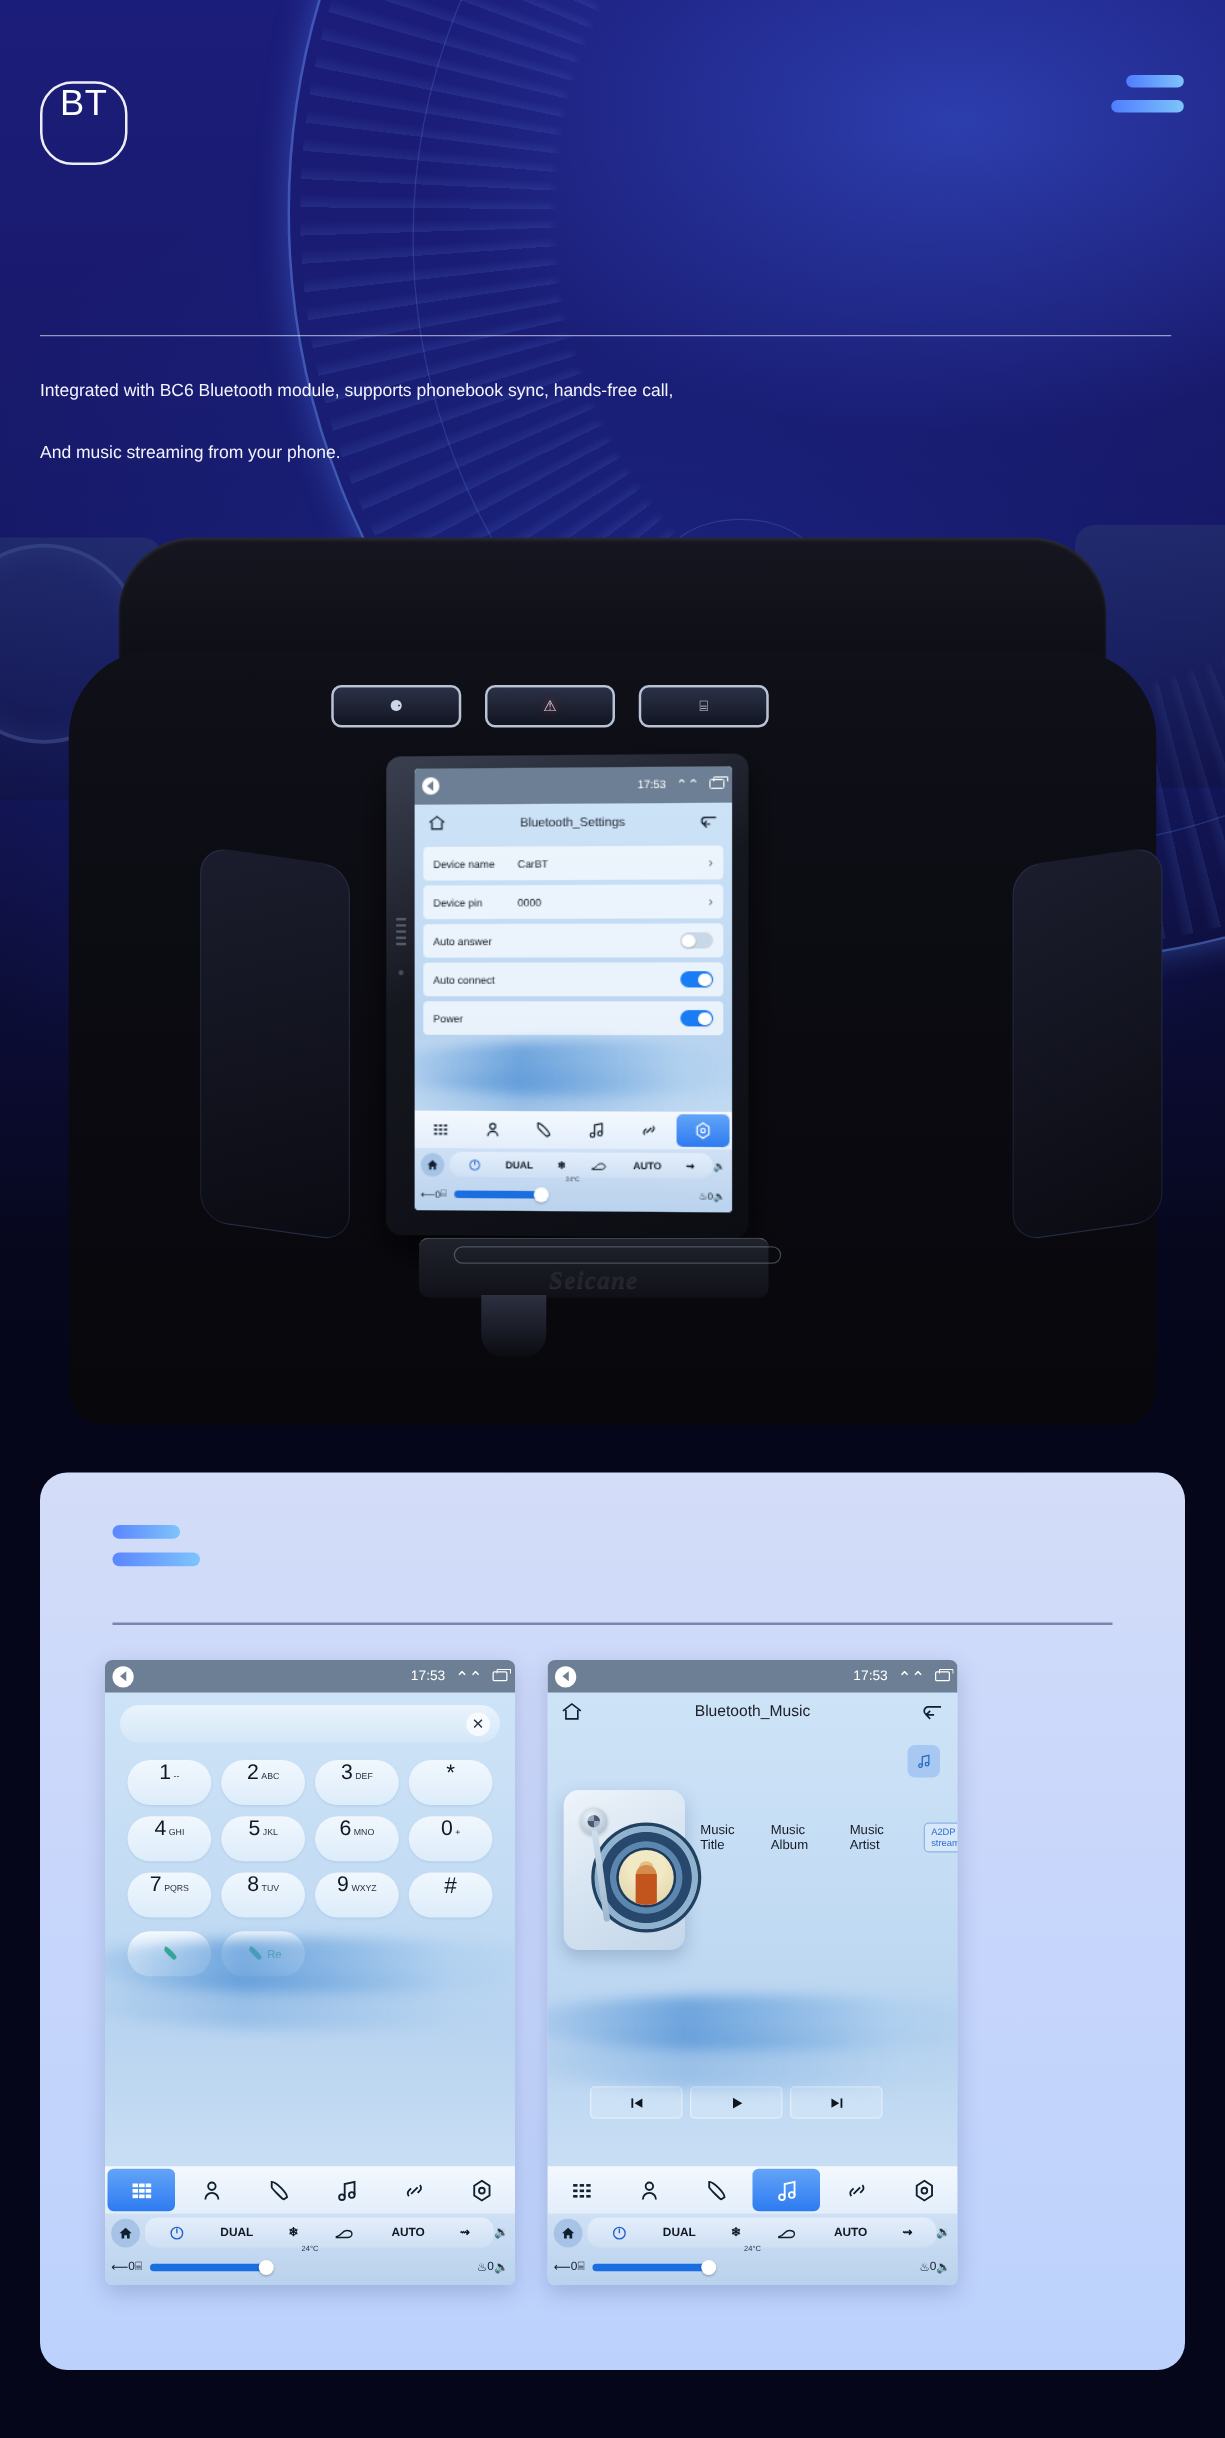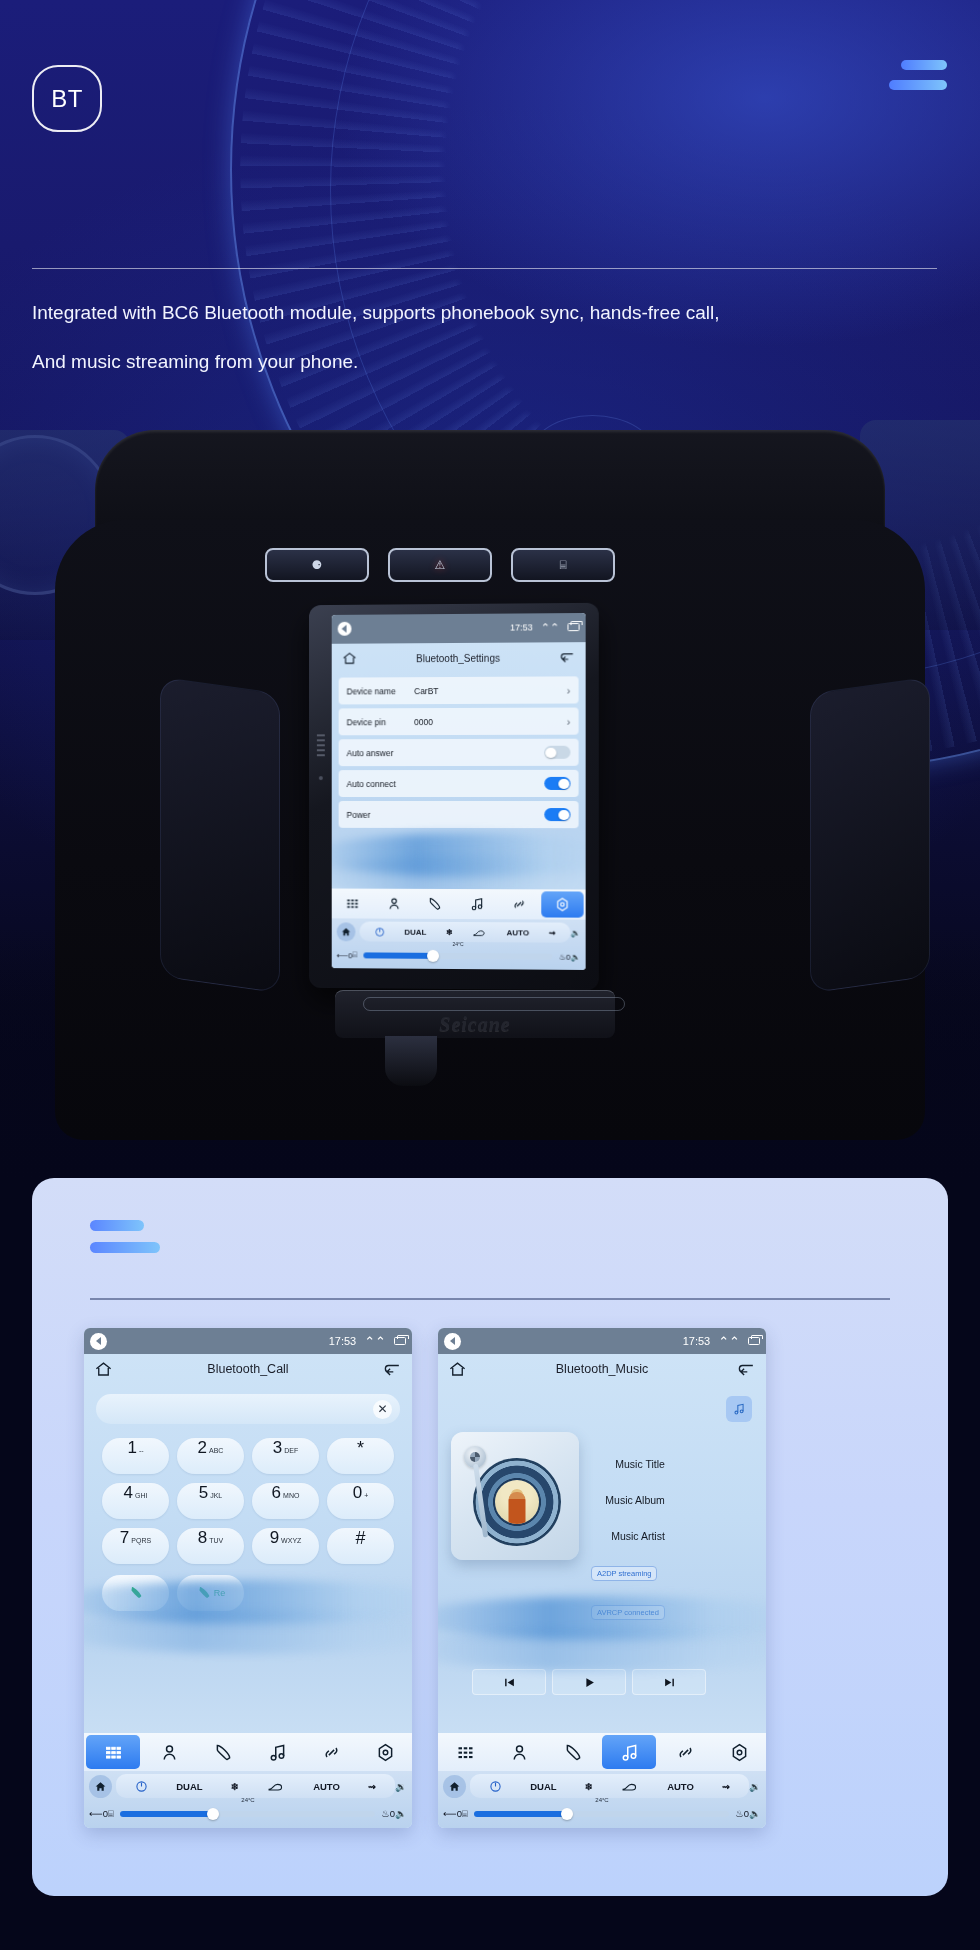--- a/index.html
+++ b/index.html
@@ -50,22 +50,22 @@
   .hero-fade {
     position: absolute; left: 0; right: 0; bottom: 0; height: 300px;
     background: linear-gradient(180deg, rgba(5,6,26,0), #05061a 86%);
   }
 
   .bt-badge {
     position: absolute; left: 32px; top: 65px;
     width: 70px; height: 67px;
     border: 2px solid rgba(255,255,255,.92);
     border-radius: 26px;
-    display: flex; align-items: center; justify-content: center;
-    color: #fff; font-size: 24px; letter-spacing: .5px;
+    display: flex; justify-content: center;
+    color: #fff; font-size: 29px; letter-spacing: .5px;
     z-index: 6;
   }
   .menu-bars {
     position: absolute; right: 33px; top: 60px;
     display: flex; flex-direction: column; gap: 10px; align-items: flex-end;
     z-index: 6;
   }
   .menu-bars i { display:block; height: 10px; border-radius: 6px;
     background: linear-gradient(90deg, #4f7dff, #7ec4fb); }
   .mb1 { width: 46px; }
@@ -75,21 +75,21 @@
     position: absolute; left: 32px; top: 160px;
     color: #fff; font-size: 61px; font-weight: 800; letter-spacing: -1px;
     z-index: 6;
   }
   .hero-rule {
     position: absolute; left: 32px; top: 268px; width: 905px; height: 1px;
     background: rgba(255,255,255,.55); z-index: 6;
   }
   .hero-sub {
     position: absolute; left: 32px; top: 288px; width: 900px;
-    color: #f2f4ff; font-size: 19px; line-height: 49px; z-index: 6;
+    color: #f2f4ff; font-size: 14px; line-height: 49px; z-index: 6;
   }
 
   
   .dash {
     position: absolute; left: 0; top: 400px; width: 980px; height: 760px;
     z-index: 3;
   }
   .dash-top {
     position: absolute; left: 95px; top: 30px; width: 790px; height: 140px;
     background: linear-gradient(180deg, #15161f, #0b0c12);
@@ -319,22 +319,22 @@
   .vinyl-img .hair { position: absolute; left: 50%; top: 20%; transform: translateX(-50%);
     width: 12px; height: 11px; border-radius: 50% 50% 40% 40%; background: #e3c07f; }
   .tonearm { position: absolute; left: 13px; top: 14px; width: 22px; height: 22px;
     border-radius: 50%; background: radial-gradient(circle at 40% 35%, #f2f6fa, #9db3c8);
     box-shadow: 0 1px 3px rgba(0,0,0,.2); }
   .tonearm:after { content:''; position: absolute; left: 9px; top: 18px; width: 5px; height: 74px;
     background: linear-gradient(180deg, #cfdeec, #9fb7cd); border-radius: 3px;
     transform: rotate(-8deg); transform-origin: top center; }
   .tonearm b { position: absolute; left: 6px; top: 6px; width: 10px; height: 10px;
     border-radius: 50%; background: conic-gradient(#4a5a6c 0 25%, #93a6ba 0 50%, #4a5a6c 0 75%, #93a6ba 0); }
-  .meta { padding-top: 26px; display: flex; flex-direction: column; gap: 24px;
-    font-size: 10.5px; color: #141a24; text-align: right; }
+  .meta { padding-top: 26px; display: flex; flex-direction: row; gap: 24px;
+    font-size: 10.5px; color: #141a24; }
   .badge { display: inline-block; font-size: 7.5px; color: #2f6fd0;
     border: 1px solid #8fb4e8; border-radius: 4px; padding: 2px 5px;
     background: rgba(226,238,253,.6); align-self: flex-start; }
   .transport { position: absolute; left: 34px; bottom: 38px; display: flex; gap: 6px; }
   .tbtn { width: 74px; height: 26px; border-radius: 4px;
     background: rgba(226,240,252,.35); border: 1px solid rgba(255,255,255,.45);
     display: flex; align-items: center; justify-content: center; color: #0f1620; }
 </style>
 </head>
 <body>
@@ -559,29 +559,20 @@
           <div class="sb-back" style="width:17px;height:17px">
               <b></b>
             </div>
           <div class="sb-right" style="font-size:11px">
             <span>17:53</span>
             <span class="sb-chev" style="font-size:13px">⌃⌃</span>
             <span class="sb-rect"></span>
           </div>
         </div>
 
-        <div class="appbar" style="height:30px">
-          <svg class="ic" style="width:19px;height:19px" viewBox="0 0 24 24">
-            <path d="M3 11 L12 4 L21 11 M6 10v9h12v-9" fill="none" stroke="#14202e" stroke-width="1.7"></path>
-          </svg>
-          <span class="title" style="font-size:12.5px">Bluetooth_Call</span>
-          <svg class="ic" style="width:19px;height:19px" viewBox="0 0 24 24">
-            <path d="M20 7 H7 a4 4 0 0 0 0 8 h6 M9 11 l-4 4 4 4" fill="none" stroke="#14202e" stroke-width="1.7"></path>
-          </svg>
-        </div>
 
         <div class="scr-body">
           <div class="searchbar">
             <span placeholder=""></span>
             <span class="clear-x">✕</span>
           </div>
 
           <div class="keypad">
             <div class="key">
                 <span class="d">1</span>

